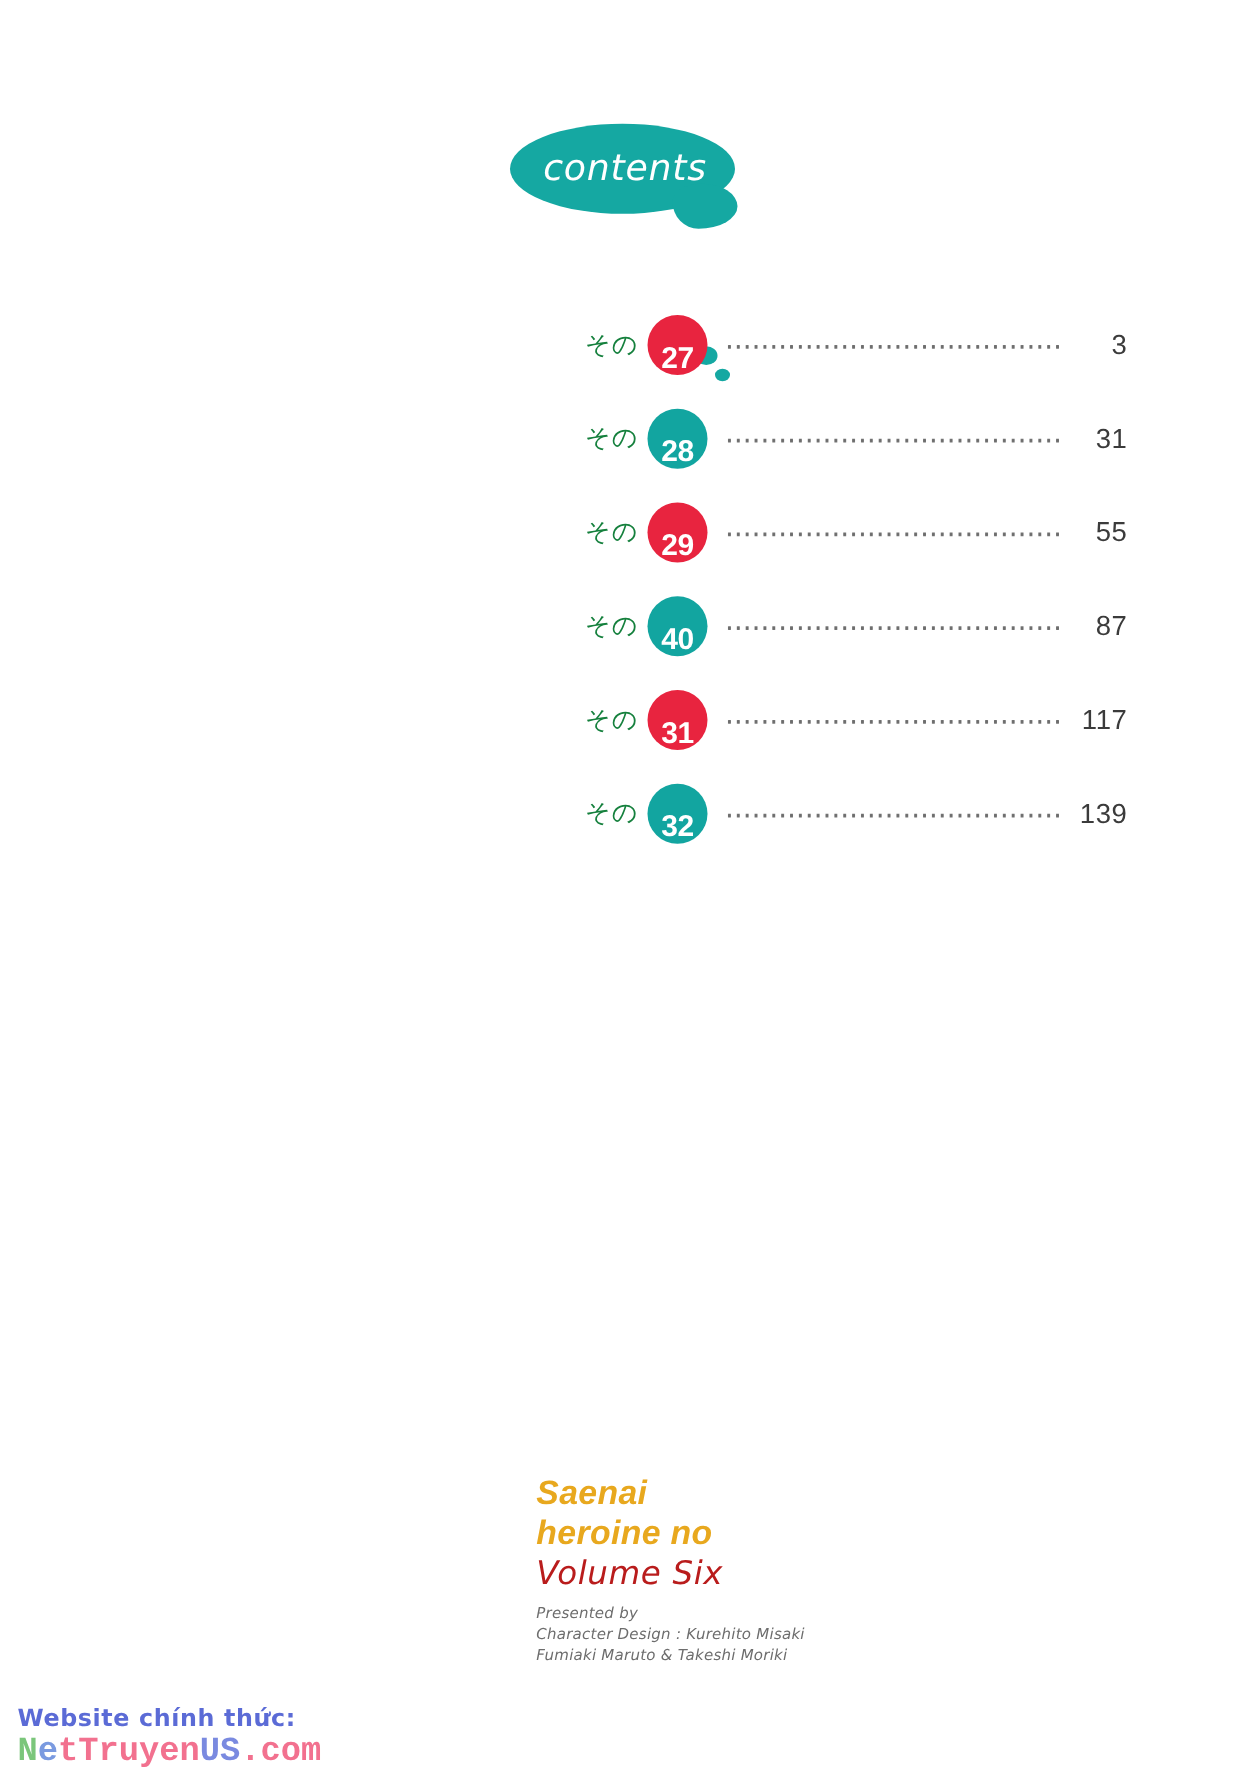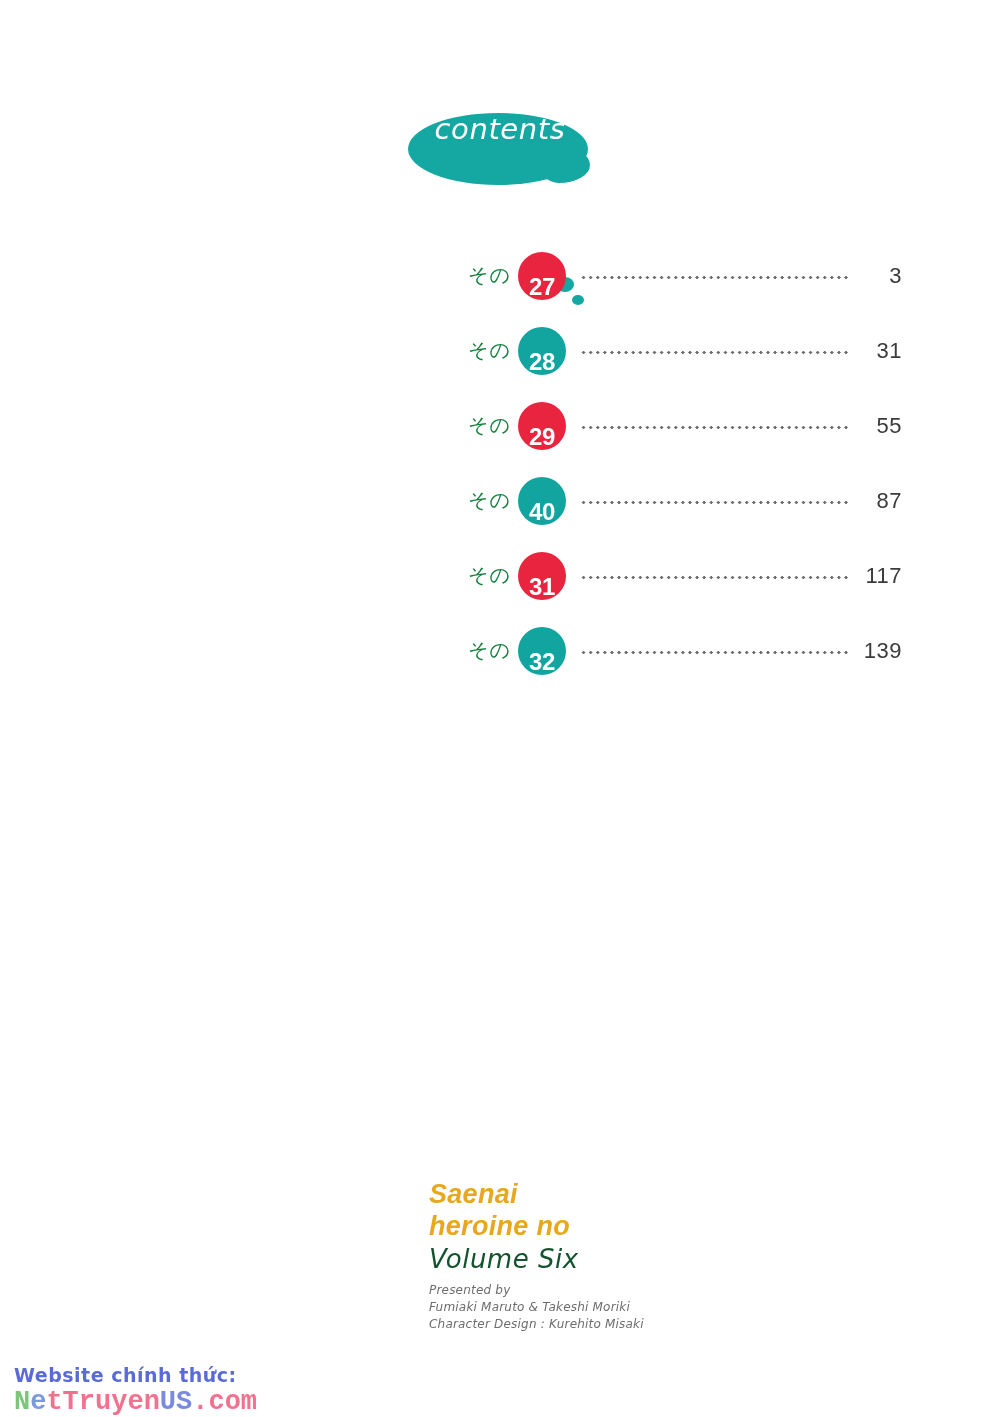--- a/index.html
+++ b/index.html
@@ -19,27 +19,27 @@
   #contents-bubble-wrap {
     position: absolute;
     left: 400px;
     top: 95px;
     width: 210px;
     height: 125px;
   }
   #contents-bubble {
     position: absolute;
     left: 8px;
-    top: 18px;
+    top: 4px;
     width: 180px;
     height: 72px;
     background: #15a8a2;
     border-radius: 50% / 50%;
     display: flex;
-    align-items: flex-start;
+    align-items: center;
     justify-content: center;
   }
   #contents-bubble-label {
     color: #ffffff;
     font-size: 29px;
     font-style: italic;
     letter-spacing: 0.6px;
     font-family: "DejaVu Sans", "Liberation Sans", sans-serif;
     font-weight: 400;
     position: relative;
@@ -147,21 +147,21 @@
   .title-line {
     color: #e8a81e;
     font-size: 27px;
     font-weight: bold;
     font-style: italic;
     line-height: 32px;
     letter-spacing: 0.3px;
     font-family: Liberation Sans, sans-serif;
   }
   #title-volume {
-    color: #14532d;
+    color: #b91c1c;
     font-size: 26px;
     font-style: italic;
     font-weight: 400;
     line-height: 34px;
     letter-spacing: 0.5px;
     font-family: "DejaVu Sans", "Liberation Sans", sans-serif;
   }
   #credits {
     margin-top: 6px;
   }
@@ -260,21 +260,21 @@
       <span class="toc-page">139</span>
     </div>
   </div>
 
 <div id="title-block">
   <div class="title-line">Saenai</div>
   <div class="title-line">heroine no</div>
   <div id="title-volume">Volume Six</div>
   <div id="credits">
       <div class="credit-line">Presented by</div>
+      <div class="credit-line">Character Design : Kurehito Misaki</div>
       <div class="credit-line">Fumiaki Maruto &amp; Takeshi Moriki</div>
-      <div class="credit-line">Character Design : Kurehito Misaki</div>
     </div>
 </div>
 
 <div id="watermark">
   <div id="watermark-line1">Website chính thức:</div>
   <div id="watermark-line2"><span class="wm-ch" style="color: rgb(123, 198, 123);">N</span><span class="wm-ch" style="color: rgb(122, 154, 224);">e</span><span class="wm-ch" style="color: rgb(242, 113, 143);">t</span><span class="wm-ch" style="color: rgb(242, 113, 143);">T</span><span class="wm-ch" style="color: rgb(242, 113, 143);">r</span><span class="wm-ch" style="color: rgb(242, 113, 143);">u</span><span class="wm-ch" style="color: rgb(242, 113, 143);">y</span><span class="wm-ch" style="color: rgb(242, 113, 143);">e</span><span class="wm-ch" style="color: rgb(242, 113, 143);">n</span><span class="wm-ch" style="color: rgb(122, 138, 224);">U</span><span class="wm-ch" style="color: rgb(122, 138, 224);">S</span><span class="wm-ch" style="color: rgb(242, 113, 143);">.</span><span class="wm-ch" style="color: rgb(242, 113, 143);">c</span><span class="wm-ch" style="color: rgb(242, 113, 143);">o</span><span class="wm-ch" style="color: rgb(242, 113, 143);">m</span></div>
 </div>
 
 </body></html>

